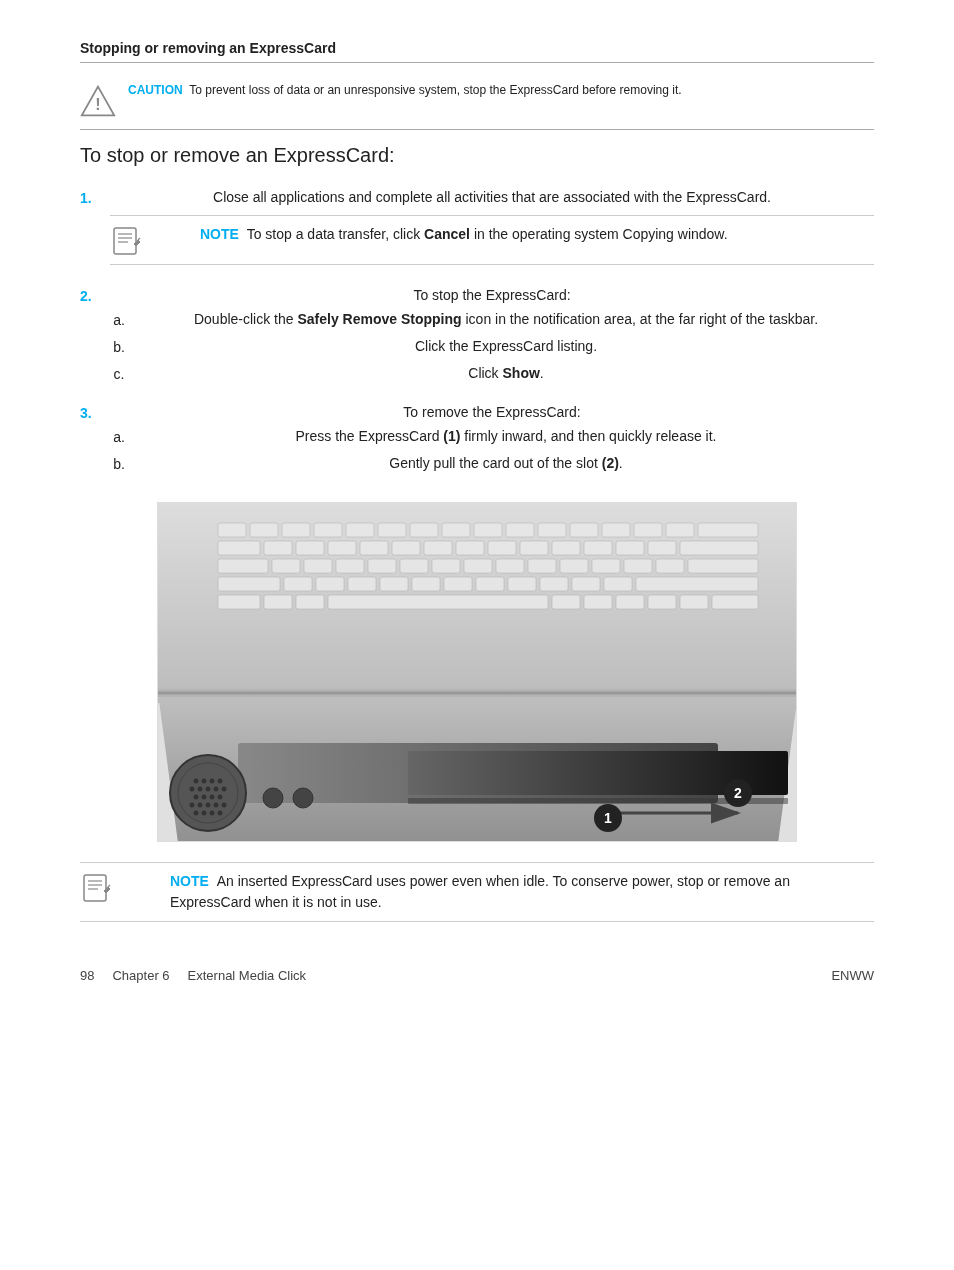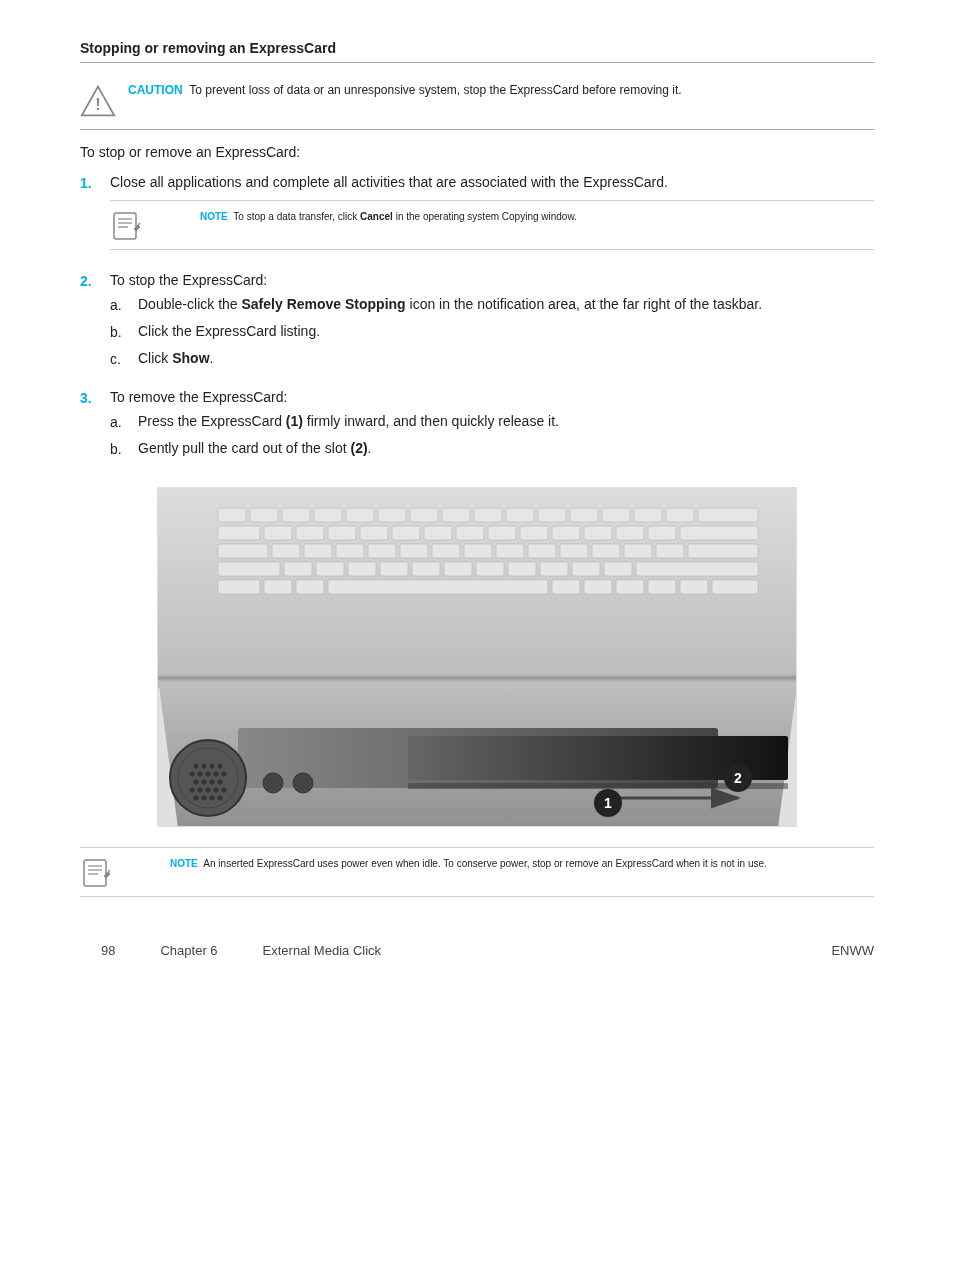--- a/index.html
+++ b/index.html
@@ -35,22 +35,22 @@
     }
     .caution-text {
       font-size: 12px;
       line-height: 1.5;
     }
     .caution-label {
       color: #00aeef;
       font-weight: bold;
     }
     .intro-text {
-      margin-bottom: 14px;
-      font-size: 14px;
+      margin-bottom: 22px;
+      font-size: 20px;
     }
     ol.main-list {
       list-style: none;
       counter-reset: main-counter;
       padding-left: 0;
       margin-bottom: 10px;
     }
     ol.main-list > li {
       counter-increment: main-counter;
       display: flex;
@@ -60,20 +60,21 @@
     }
     ol.main-list > li > .num {
       color: #00aeef;
       font-weight: bold;
       font-size: 14px;
       min-width: 20px;
       padding-top: 1px;
     }
     .li-content {
       flex: 1;
+      text-align: center;
     }
     .sub-list {
       list-style: none;
       padding-left: 0;
       margin-top: 8px;
     }
     .sub-list li {
       display: flex;
       gap: 10px;
       margin-bottom: 10px;
@@ -97,21 +98,21 @@
     .note-icon {
       width: 32px;
       height: 32px;
       flex-shrink: 0;
     }
     .note-label {
       color: #00aeef;
       font-weight: bold;
     }
     .note-text {
-      font-size: 10px;
+      font-size: 14px;
       line-height: 1.5;
       padding-left: 48px;
     }
     .image-container {
       margin: 20px auto;
       width: 640px;
       height: 340px;
       position: relative;
       overflow: hidden;
       border: 1px solid #ddd;
@@ -119,21 +120,21 @@
     
     .page-footer {
       display: flex;
       justify-content: space-between;
       align-items: center;
       margin-top: 40px;
       padding-top: 6px;
       font-size: 13px;
       color: #444;
     }
-    .footer-left { display: flex; gap: 45px; margin-left: 21px; }
+    .footer-left { display: flex; gap: 18px; }
   </style>
 </head>
 <body>
 
 <h2>Stopping or removing an ExpressCard</h2>
 
 <div class="caution-box">
   <svg class="caution-triangle" viewBox="0 0 40 36" fill="none" xmlns="http://www.w3.org/2000/svg">
     <polygon points="20,2 38,34 2,34" stroke="#888" stroke-width="2" fill="none"></polygon>
     <text x="17" y="28" font-size="18" font-weight="bold" fill="#888">!</text>

